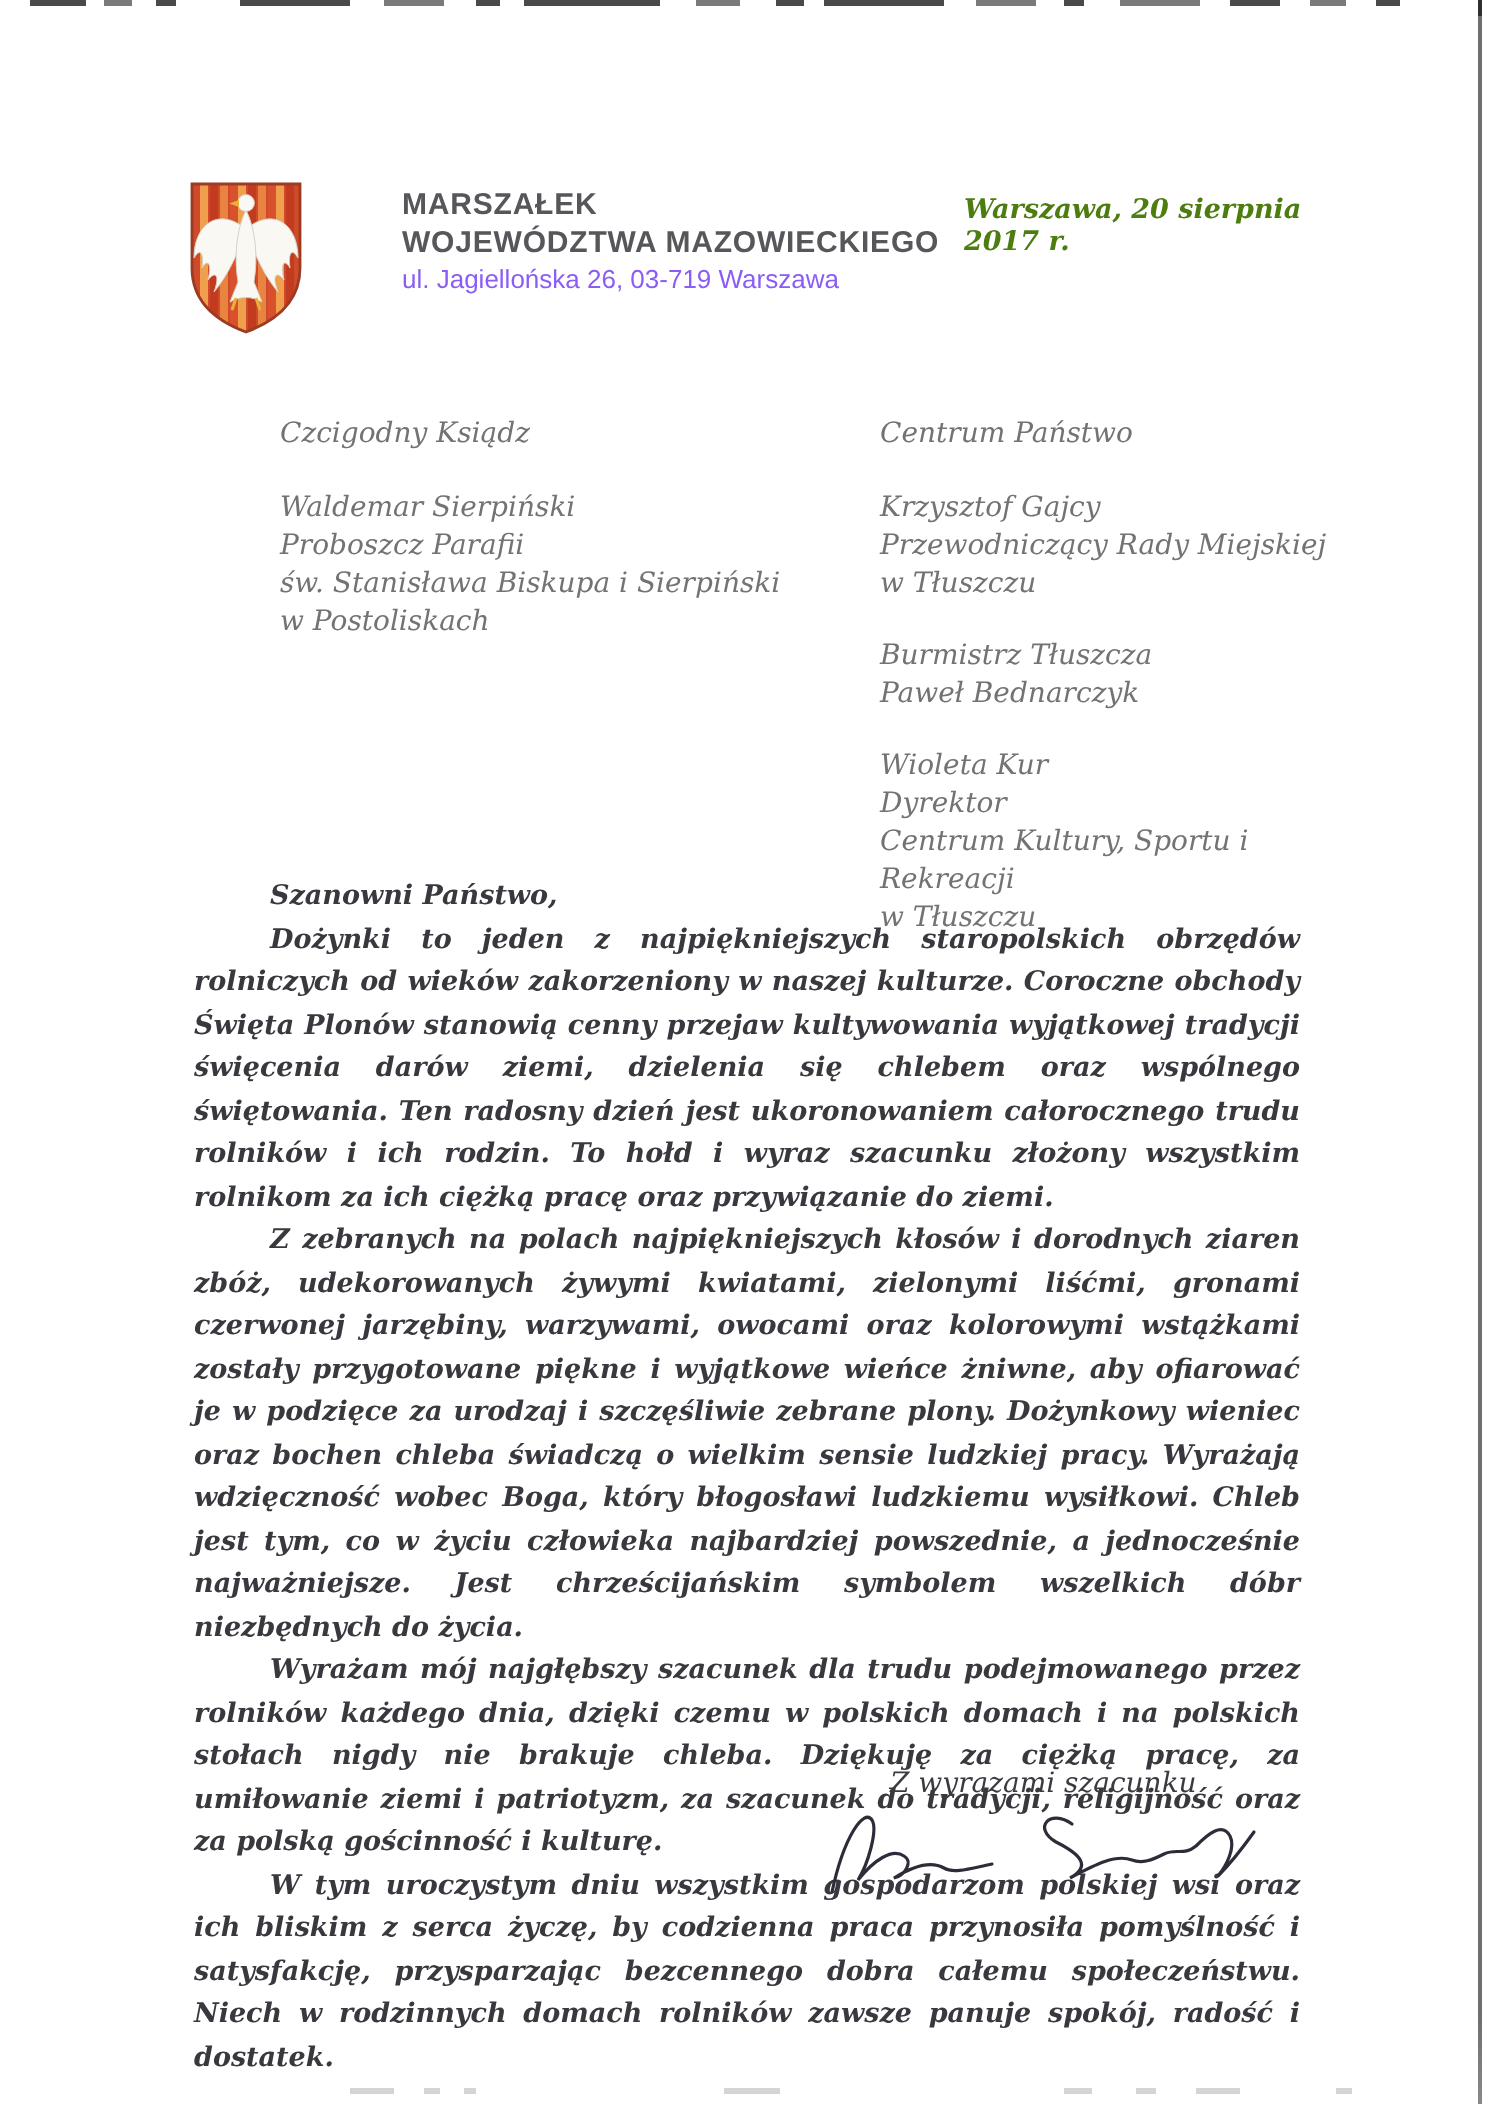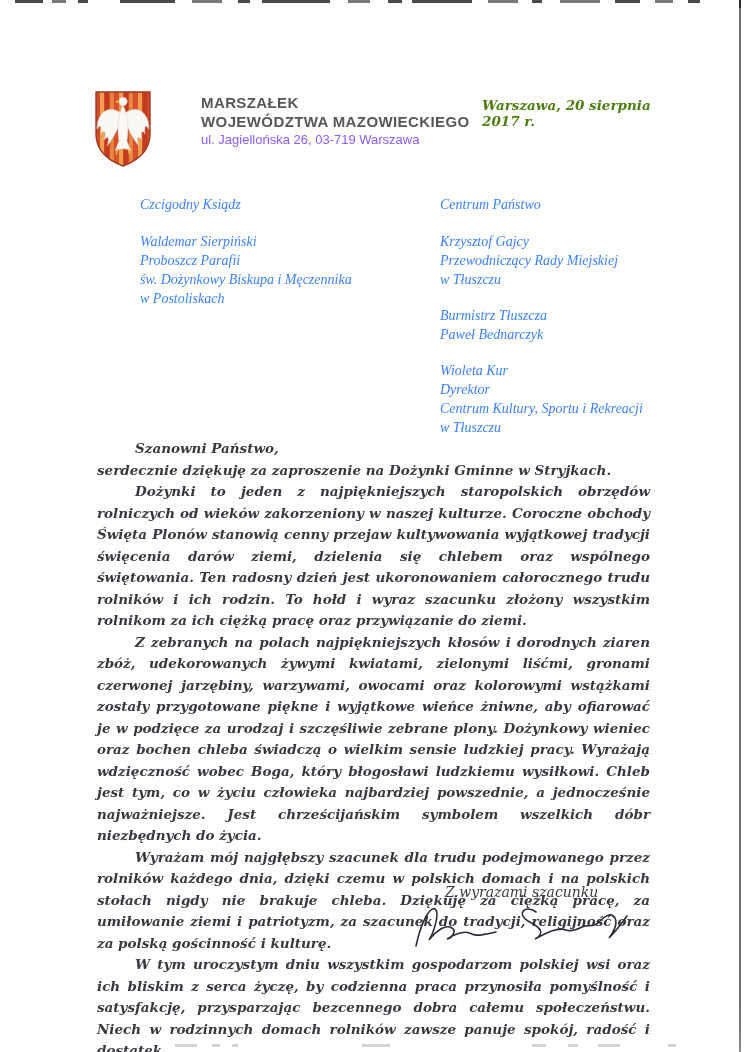--- a/index.html
+++ b/index.html
@@ -23,21 +23,21 @@
   
   .emblem { position: absolute; left: 92px; top: 89px; }
   .org { position: absolute; left: 163px; top: 94px; font-family: "Liberation Sans", sans-serif; margin-left: 38px; }
   .org-line1, .org-line2 { font-weight: bold; font-size: 15px; line-height: 18.5px; color: #55575a; letter-spacing: .4px; }
   .org-line3 { font-size: 13px; line-height: 18px; color: #8b5cf6; }
   .dateline {
     position: absolute; left: 482px; top: 97px; width: 200px;
     font-style: italic; font-weight: 600; font-size: 13.5px; color: #4d7c0f;
   }
   
-  .recip { position: absolute; top: 195px; font-style: italic; font-size: 14px; line-height: 19px; color: #3b82f6; font-family: Liberation Serif, serif; }
+  .recip { position: absolute; top: 208px; font-style: italic; font-size: 14px; line-height: 19px; color: #737373; }
   .recip-left { left: 140px; width: 280px; }
   .recip-right { left: 440px; width: 250px; }
   .recip .salut { margin-bottom: 18px; }
   .recip .group { margin-bottom: 17px; }
   
   .letter-body {
     position: absolute; left: 97px; top: 438px; width: 553px;
     font-style: italic; font-size: 13.5px; line-height: 21.5px;
     text-align: justify; color: #38383e; font-weight: bold;
   }
@@ -121,21 +121,21 @@
     <div class="org-line3">ul. Jagiellońska 26, 03-719 Warszawa</div>
   </div>
 
   <div class="dateline">Warszawa, 20 sierpnia 2017 r.</div>
 
   <div class="recip recip-left">
     <div class="salut">Czcigodny Ksiądz</div>
     <div class="group">
       <div>Waldemar Sierpiński</div>
       <div>Proboszcz Parafii</div>
-      <div>św. Dożynkowy Biskupa i Męczennika</div>
+      <div>św. Stanisława Biskupa i Sierpiński</div>
       <div>w Postoliskach</div>
     </div>
   </div>
 
   <div class="recip recip-right">
     <div class="salut">Centrum Państwo</div>
     <div class="group">
       <div>Krzysztof Gajcy</div>
       <div>Przewodniczący Rady Miejskiej</div>
       <div>w Tłuszczu</div>
@@ -146,21 +146,21 @@
     </div>
     <div class="group">
       <div>Wioleta Kur</div>
       <div>Dyrektor</div>
       <div>Centrum Kultury, Sportu i Rekreacji</div>
       <div>w Tłuszczu</div>
     </div>
   </div>
 
   <div class="letter-body">
-    <p><span>Szanowni Państwo,</span><br><span>serdecznie dziękuję za zaproszenie na Dożynki  Gminne w Stryjkach.</span></p>
+    <p><span>Szanowni Państwo,</span><br></p>
     <p>Dożynki to jeden z najpiękniejszych staropolskich obrzędów rolniczych od wieków zakorzeniony w naszej kulturze. Coroczne obchody Święta Plonów stanowią cenny przejaw kultywowania wyjątkowej tradycji święcenia darów ziemi, dzielenia się chlebem oraz wspólnego świętowania. Ten radosny dzień jest ukoronowaniem całorocznego trudu rolników i ich rodzin. To hołd i wyraz szacunku złożony wszystkim rolnikom za ich ciężką pracę oraz przywiązanie do ziemi.</p>
     <p>Z zebranych na polach najpiękniejszych kłosów i dorodnych ziaren zbóż, udekorowanych żywymi kwiatami, zielonymi liśćmi, gronami czerwonej jarzębiny, warzywami, owocami oraz kolorowymi wstążkami zostały przygotowane piękne i wyjątkowe wieńce żniwne, aby ofiarować je w podzięce za urodzaj i szczęśliwie zebrane plony. Dożynkowy wieniec oraz bochen chleba świadczą o wielkim sensie ludzkiej pracy. Wyrażają wdzięczność wobec Boga, który błogosławi ludzkiemu wysiłkowi. Chleb jest tym, co w życiu człowieka najbardziej powszednie, a jednocześnie najważniejsze. Jest chrześcijańskim symbolem wszelkich dóbr niezbędnych do życia.</p>
     <p>Wyrażam mój najgłębszy szacunek dla trudu podejmowanego przez rolników każdego dnia, dzięki czemu w polskich domach i na polskich stołach nigdy nie brakuje chleba. Dziękuję za ciężką pracę, za umiłowanie ziemi i patriotyzm, za szacunek do tradycji, religijność oraz za polską gościnność i kulturę.</p>
     <p>W tym uroczystym dniu wszystkim gospodarzom polskiej wsi oraz ich bliskim z serca życzę, by codzienna praca przynosiła pomyślność i satysfakcję, przysparzając bezcennego dobra całemu społeczeństwu. Niech w rodzinnych domach rolników zawsze panuje spokój, radość i dostatek.</p>
   </div>
 
   <div class="valediction">Z wyrazami szacunku</div>
 
   <div class="signature">
     <svg width="240" height="58" viewBox="0 0 240 58" xmlns="http://www.w3.org/2000/svg">

